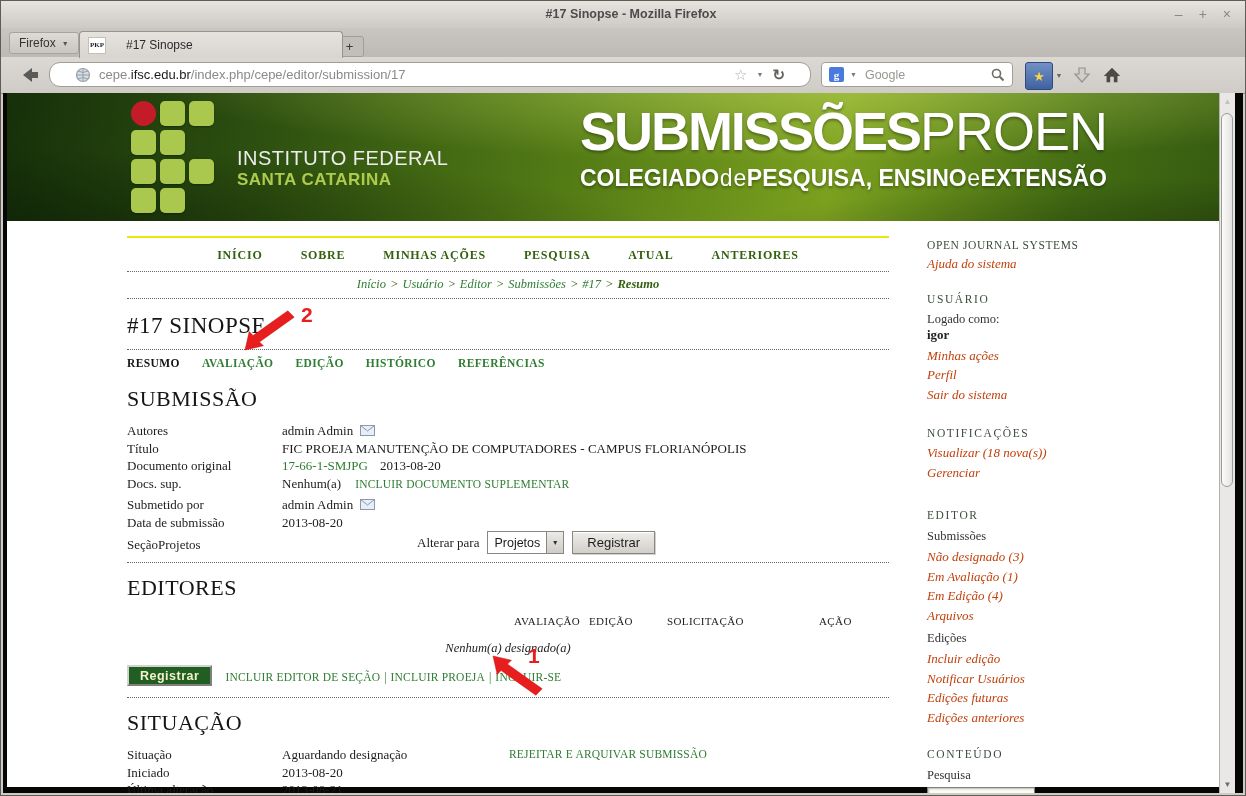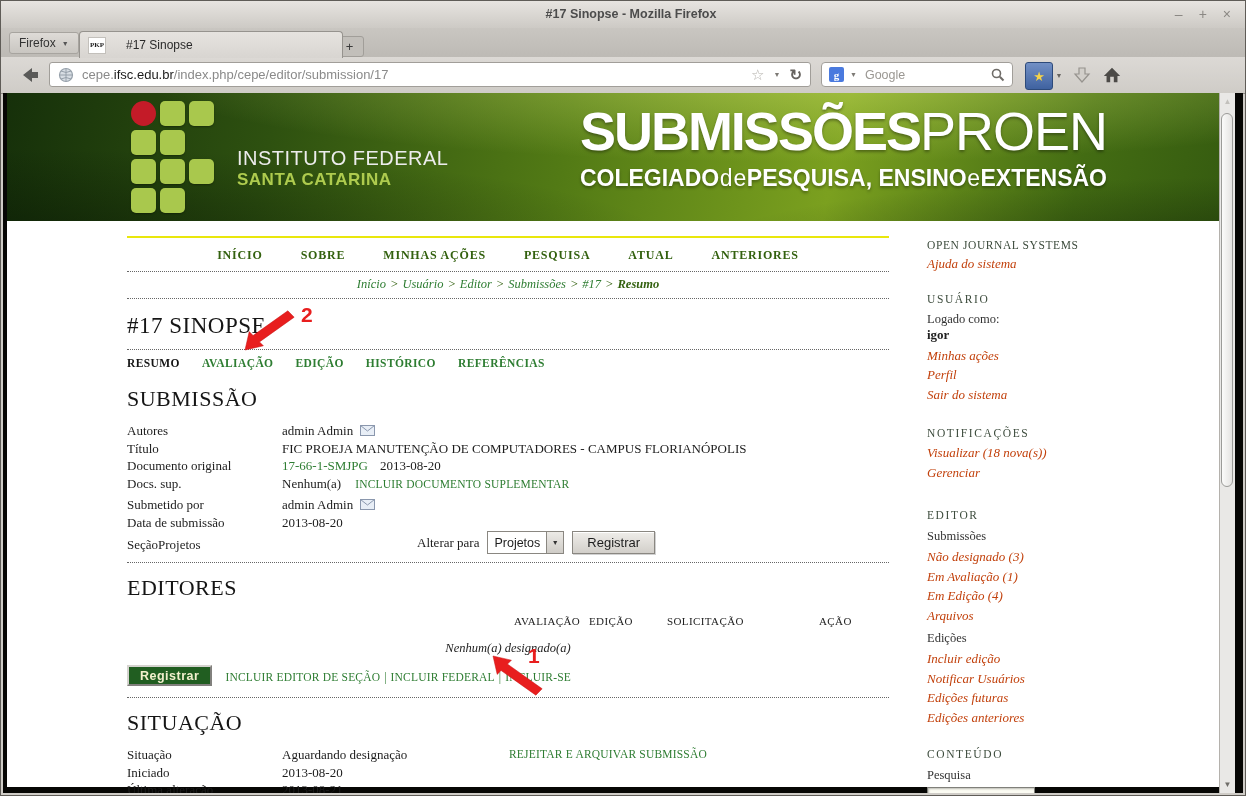--- a/index.html
+++ b/index.html
@@ -19,22 +19,22 @@
   .tab{position:absolute;left:78px;top:3px;width:246px;height:26px;background:linear-gradient(#e6e3df,#d8d5d1);
     border:1px solid #96938e;border-bottom:none;border-radius:4px 4px 0 0;display:flex;align-items:center;padding:0 8px;gap:20px;z-index:2;}
   .favicon{width:16px;height:15px;background:#fff;border:1px solid #c3c0bb;display:flex;align-items:center;justify-content:center;
     font-family:"Liberation Serif",serif;font-size:7px;font-weight:bold;color:#222;}
   .tab-label{font-size:12px;color:#2a2a2a;}
   .newtab{position:absolute;left:334px;top:8px;width:27px;height:19px;background:#c2bfba;border:1px solid #a19e99;border-radius:3px;
     display:flex;align-items:center;justify-content:center;font-size:13px;color:#3a3a3a;}
 
   .toolbar{position:absolute;left:0;top:56px;right:0;height:36px;background:linear-gradient(#dcd9d5,#cfccc7);border-bottom:1px solid #8f8c87;}
   .back{position:absolute;left:16px;top:6px;width:24px;height:24px;display:flex;align-items:center;justify-content:center;}
-  .urlbar{position:absolute;left:48px;top:5px;width:762px;height:25px;background:#fff;border:1px solid #a19e99;border-radius:3px;
-    display:flex;align-items:center;padding:0 8px;box-sizing:border-box;}
+  .urlbar{position:absolute;left:48px;top:5px;width:762px;height:25px;background:#fff;border:1px solid #a19e99;border-radius:11px;
+    display:flex;align-items:center;padding:0 25px;box-sizing:border-box;}
   .url-text{font-size:13px;margin-left:8px;white-space:nowrap;overflow:hidden;flex:1;}
   .url-pre,.url-path{color:#8a8a8a;}
   .url-dom{color:#1a1a1a;}
   .url-icons{display:flex;align-items:center;gap:9px;color:#9a9792;}
   .star-o{font-size:15px;color:#b5b2ad;}
   .mini-caret{font-size:7px;color:#7d7a75;}
   .reload{font-size:15px;color:#66635f;font-weight:bold;}
   .searchbar{position:absolute;left:820px;top:5px;width:192px;height:25px;background:#fff;border:1px solid #a19e99;border-radius:4px;
     display:flex;align-items:center;padding:0 7px;box-sizing:border-box;gap:6px;}
   .g-icon{width:15px;height:15px;border-radius:2px;background:#4a7ade;color:#fff;display:flex;align-items:center;justify-content:center;
@@ -321,21 +321,21 @@
           <span class="c2">EDIÇÃO</span>
           <span class="c3">SOLICITAÇÃO</span>
           <span class="c4">AÇÃO</span>
         </div>
         <div class="empty-row">Nenhum(a) designado(a)</div>
         <div class="ed-actions">
           <button class="btn-green">Registrar</button>
           <span>
             <a href="#" class="ulink">INCLUIR EDITOR DE SEÇÃO</a>
             <span class="pipe">|</span>
-            <a href="#" class="ulink">INCLUIR FEDERAL</a>
+            <a href="#" class="ulink">INCLUIR PROEJA</a>
             <span class="pipe">|</span>
             <a href="#" class="ulink">INCLUIR-SE</a>
           </span>
         </div>
 
         <hr class="dotted">
         <h2 class="sec-h" style="margin-top:12px;">SITUAÇÃO</h2>
 
         <div class="sit-row">
           <span class="lab">Situação</span>

